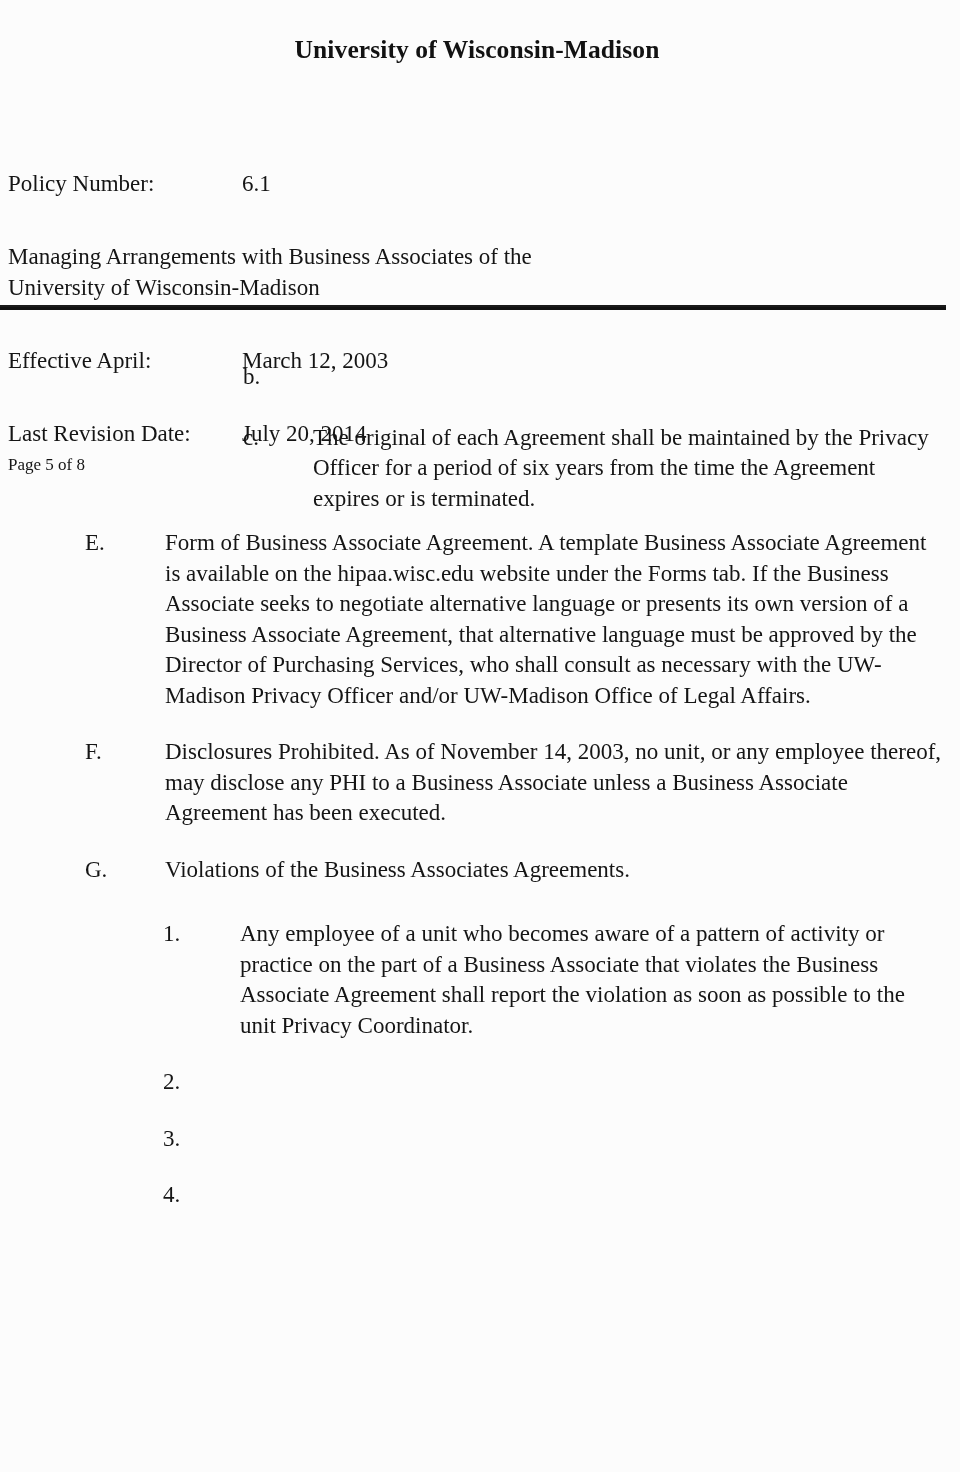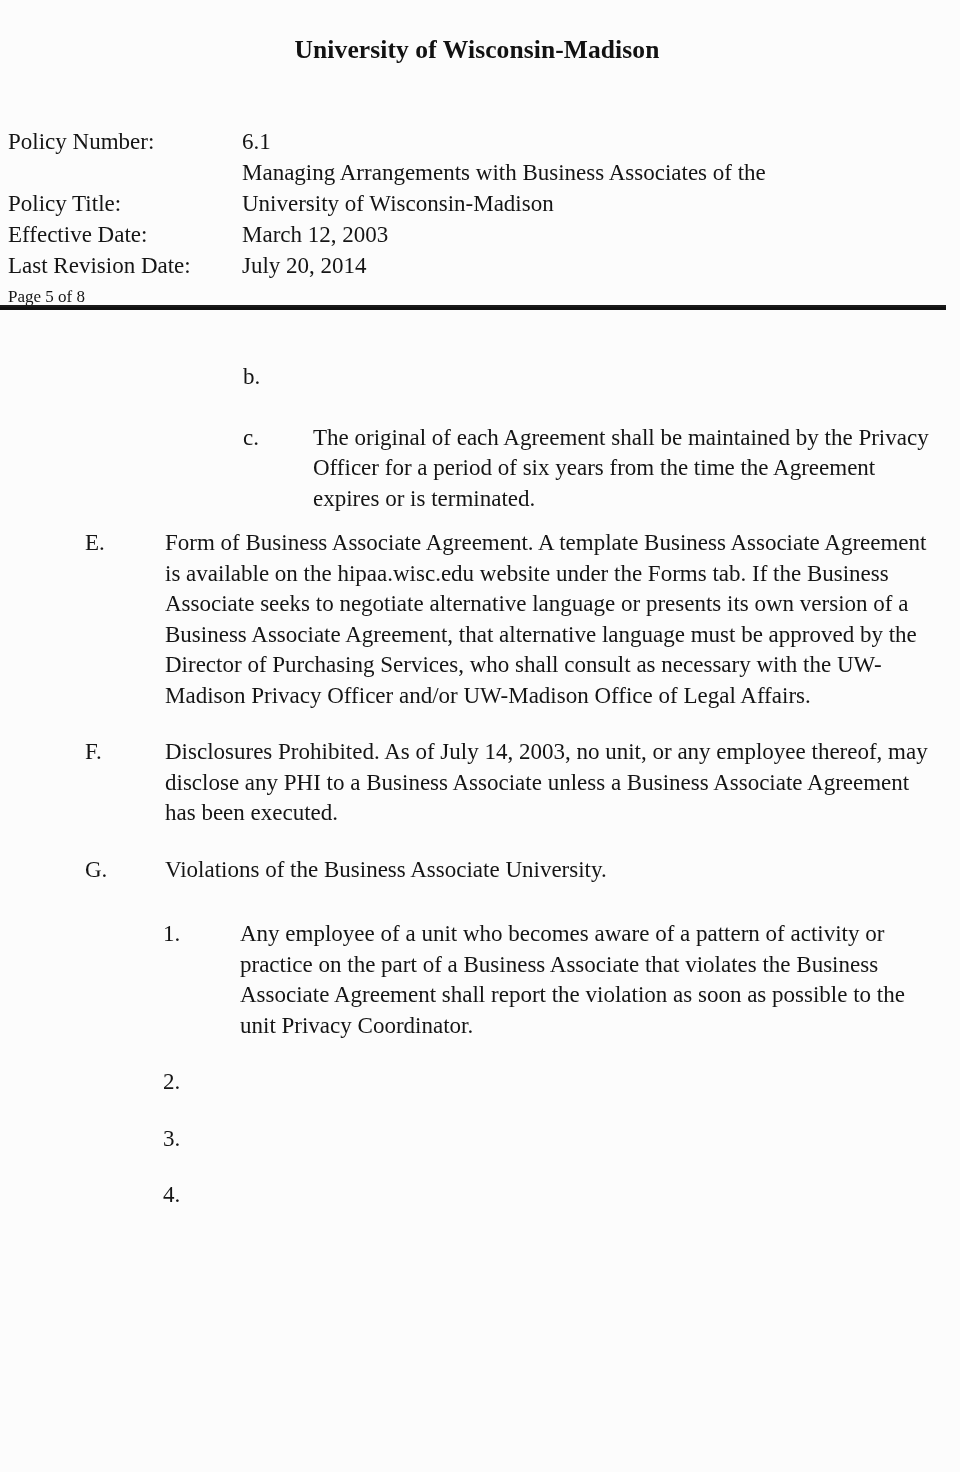--- a/index.html
+++ b/index.html
@@ -53,20 +53,21 @@
     font-size: 23px;
     line-height: 31px;
   }
   .meta-label {
     width: 234px;
     flex: 0 0 234px;
     white-space: nowrap;
   }
   .meta-value {
     flex: 1 1 auto;
+    margin-top: 42px;
   }
   .meta-value .cont {
     display: block;
   }
   .meta-page {
     font-size: 17px;
     line-height: 31px;
   }
 
   
@@ -139,29 +140,28 @@
   </div>
 
   <div class="meta">
 
     <div class="meta-row">
       <span class="meta-label">Policy Number:</span>
       <span class="meta-value">6.1</span>
     </div>
 
     <div class="meta-row">
-      <span class="meta-label">Policy Title:</span>
       <span class="meta-value">
         <span>Managing Arrangements with Business Associates of the</span>
         <span class="cont">University of Wisconsin-Madison</span>
       </span>
     </div>
 
     <div class="meta-row">
-      <span class="meta-label">Effective Date:</span>
+      <span class="meta-label">Effective April:</span>
       <span class="meta-value">March 12, 2003</span>
     </div>
 
     <div class="meta-row">
       <span class="meta-label">Last Revision Date:</span>
       <span class="meta-value">July 20, 2014</span>
     </div>
 
     <div class="meta-page">Page 5 of 8</div>
   </div>
@@ -185,28 +185,28 @@
 
     <div class="item lvl-alpha">
       <span class="marker">E.</span>
       <span class="content">Form of Business Associate Agreement.  A template Business Associate Agreement is available on the hipaa.wisc.edu website under the Forms tab.  If the Business Associate seeks to negotiate alternative language or presents its own version of a Business Associate Agreement, that alternative language must be approved by the Director of Purchasing Services, who shall consult as necessary with the UW-Madison Privacy Officer and/or UW-Madison Office of Legal Affairs.</span>
     </div>
 
     <div class="gap-26"></div>
 
     <div class="item lvl-alpha">
       <span class="marker">F.</span>
-      <span class="content">Disclosures Prohibited.  As of July 14, 2003, no unit, or any employee thereof, may disclose any PHI to a Business Associate unless a Business Associate Agreement has been executed.</span>
+      <span class="content">Disclosures Prohibited.  As of November 14, 2003, no unit, or any employee thereof, may disclose any PHI to a Business Associate unless a Business Associate Agreement has been executed.</span>
     </div>
 
     <div class="gap-26"></div>
 
     <div class="item lvl-alpha">
       <span class="marker">G.</span>
-      <span class="content">Violations of the Business Associate University.</span>
+      <span class="content">Violations of the Business Associates Agreements.</span>
     </div>
 
     <div class="gap-34"></div>
 
     <div class="item lvl-num">
       <span class="marker">1.</span>
       <span class="content">Any employee of a unit who becomes aware of a pattern of activity or practice on the part of a Business Associate that violates the Business Associate Agreement shall report the violation as soon as possible to the unit Privacy Coordinator.</span>
     </div>
 
     <div class="gap-26"></div>

